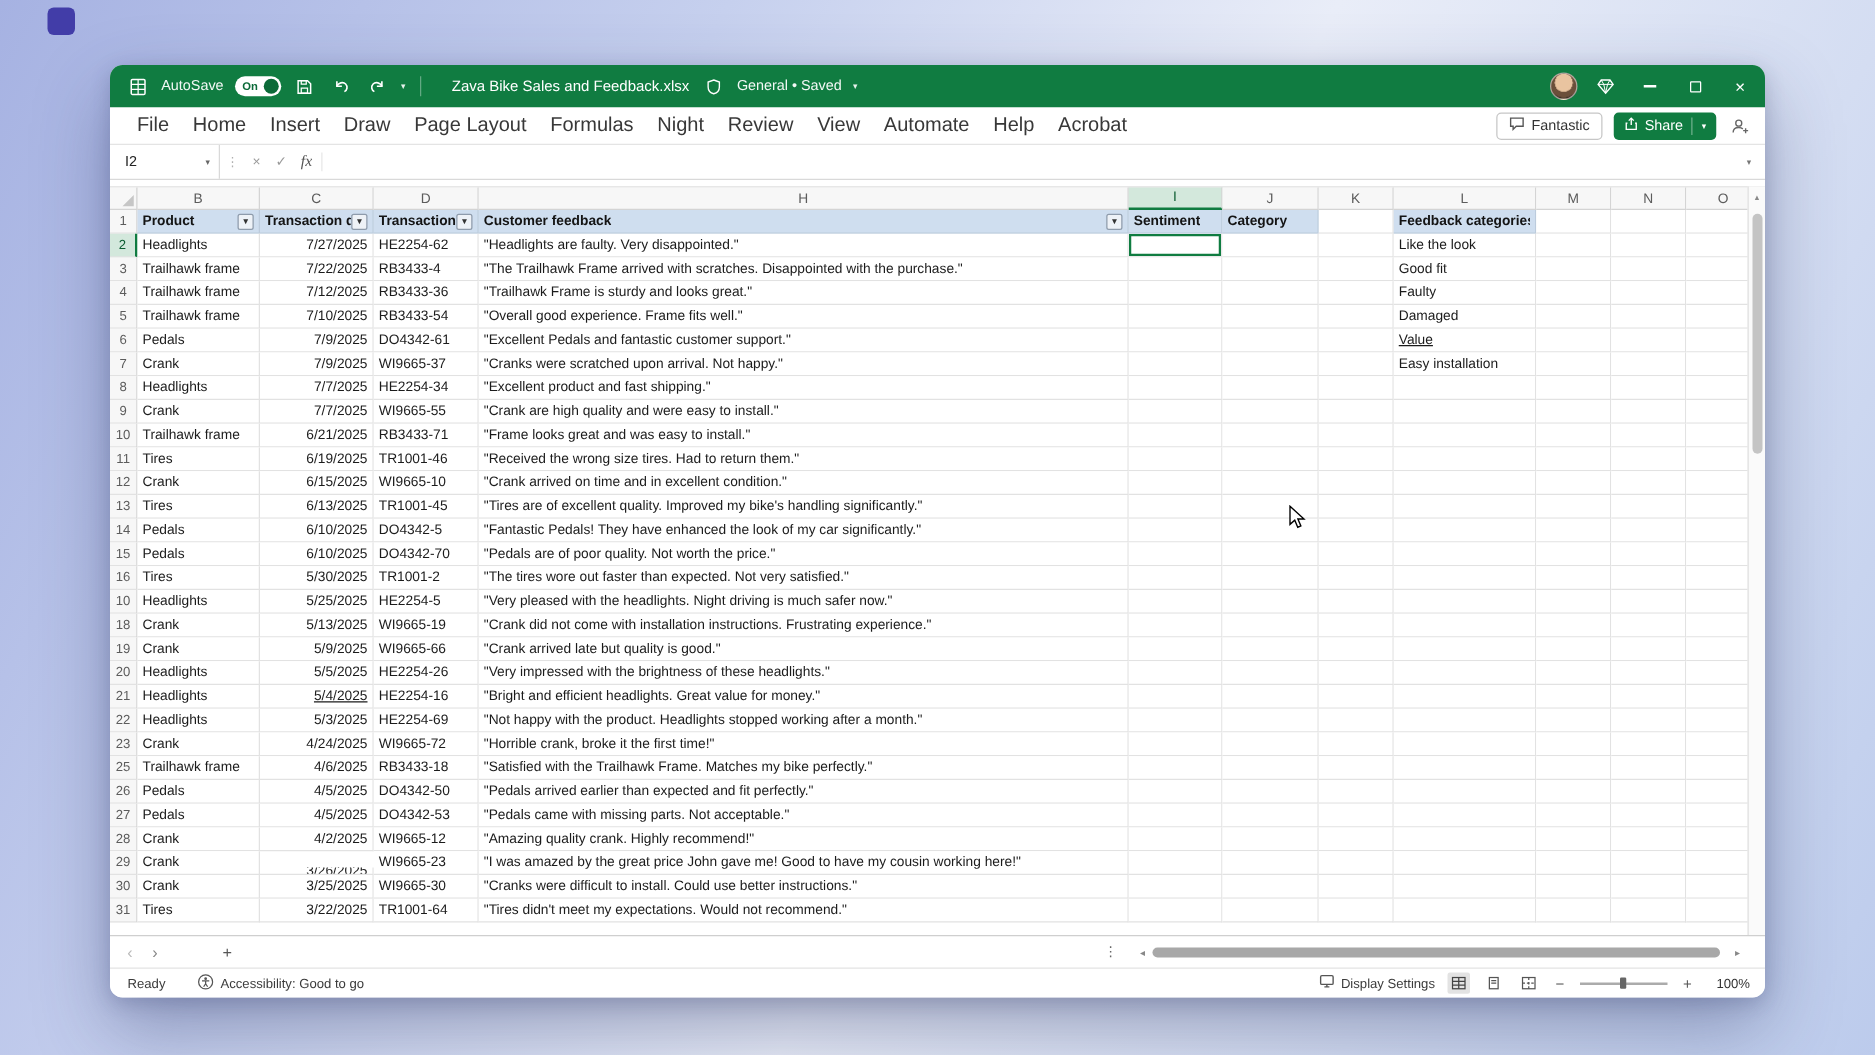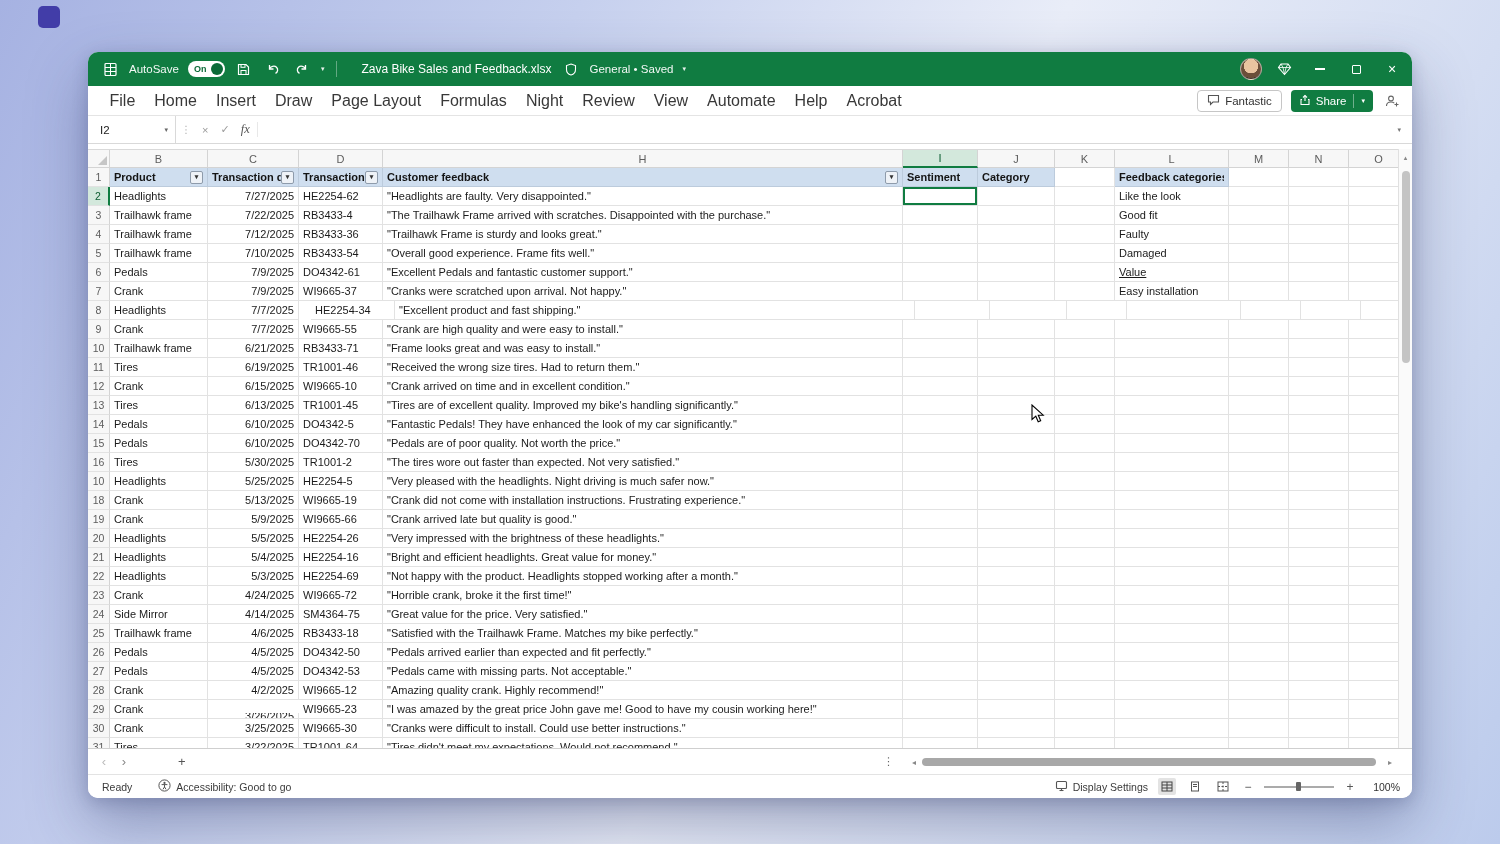--- a/index.html
+++ b/index.html
@@ -377,21 +377,21 @@
           <div class="cell" style="width: 60px;"></div>
           <div class="cell" style="width: 114px;">Easy installation</div>
           <div class="cell" style="width: 60px;"></div>
           <div class="cell" style="width: 60px;"></div>
           <div class="cell" style="width: 60px;"></div>
         </div>
         <div class="grow">
           <div class="rnum">8</div>
           <div class="cell" style="width: 98px;">Headlights</div>
           <div class="cell num" style="width: 91px;">7/7/2025</div>
-          <div class="cell" style="width: 84px; margin-left: 12px;">HE2254-34</div>
+          <div class="cell" style="width: 84px;">HE2254-34</div>
           <div class="cell" style="width: 520px;">"Excellent product and fast shipping."</div>
           <div class="cell" style="width: 75px;"></div>
           <div class="cell" style="width: 77px;"></div>
           <div class="cell" style="width: 60px;"></div>
           <div class="cell" style="width: 114px;"></div>
           <div class="cell" style="width: 60px;"></div>
           <div class="cell" style="width: 60px;"></div>
           <div class="cell" style="width: 60px;"></div>
         </div>
         <div class="grow">
@@ -558,21 +558,21 @@
           <div class="cell" style="width: 77px;"></div>
           <div class="cell" style="width: 60px;"></div>
           <div class="cell" style="width: 114px;"></div>
           <div class="cell" style="width: 60px;"></div>
           <div class="cell" style="width: 60px;"></div>
           <div class="cell" style="width: 60px;"></div>
         </div>
         <div class="grow">
           <div class="rnum">21</div>
           <div class="cell" style="width: 98px;">Headlights</div>
-          <div class="cell num" style="width: 91px;">5/4/2025</div>
+          <div class="cell num" style="width: 91px; text-decoration: underline;">5/4/2025</div>
           <div class="cell" style="width: 84px;">HE2254-16</div>
           <div class="cell" style="width: 520px;">"Bright and efficient headlights. Great value for money."</div>
           <div class="cell" style="width: 75px;"></div>
           <div class="cell" style="width: 77px;"></div>
           <div class="cell" style="width: 60px;"></div>
           <div class="cell" style="width: 114px;"></div>
           <div class="cell" style="width: 60px;"></div>
           <div class="cell" style="width: 60px;"></div>
           <div class="cell" style="width: 60px;"></div>
         </div>
@@ -589,34 +589,20 @@
           <div class="cell" style="width: 60px;"></div>
           <div class="cell" style="width: 60px;"></div>
           <div class="cell" style="width: 60px;"></div>
         </div>
         <div class="grow">
           <div class="rnum">23</div>
           <div class="cell" style="width: 98px;">Crank</div>
           <div class="cell num" style="width: 91px;">4/24/2025</div>
           <div class="cell" style="width: 84px;">WI9665-72</div>
           <div class="cell" style="width: 520px;">"Horrible crank, broke it the first time!"</div>
-          <div class="cell" style="width: 75px;"></div>
-          <div class="cell" style="width: 77px;"></div>
-          <div class="cell" style="width: 60px;"></div>
-          <div class="cell" style="width: 114px;"></div>
-          <div class="cell" style="width: 60px;"></div>
-          <div class="cell" style="width: 60px;"></div>
-          <div class="cell" style="width: 60px;"></div>
-        </div>
-        <div class="grow">
-          <div class="rnum">24</div>
-          <div class="cell" style="width: 98px;">Side Mirror</div>
-          <div class="cell num" style="width: 91px;">4/14/2025</div>
-          <div class="cell" style="width: 84px;">SM4364-75</div>
-          <div class="cell" style="width: 520px;">"Great value for the price. Very satisfied."</div>
           <div class="cell" style="width: 75px;"></div>
           <div class="cell" style="width: 77px;"></div>
           <div class="cell" style="width: 60px;"></div>
           <div class="cell" style="width: 114px;"></div>
           <div class="cell" style="width: 60px;"></div>
           <div class="cell" style="width: 60px;"></div>
           <div class="cell" style="width: 60px;"></div>
         </div>
         <div class="grow">
           <div class="rnum">25</div>

